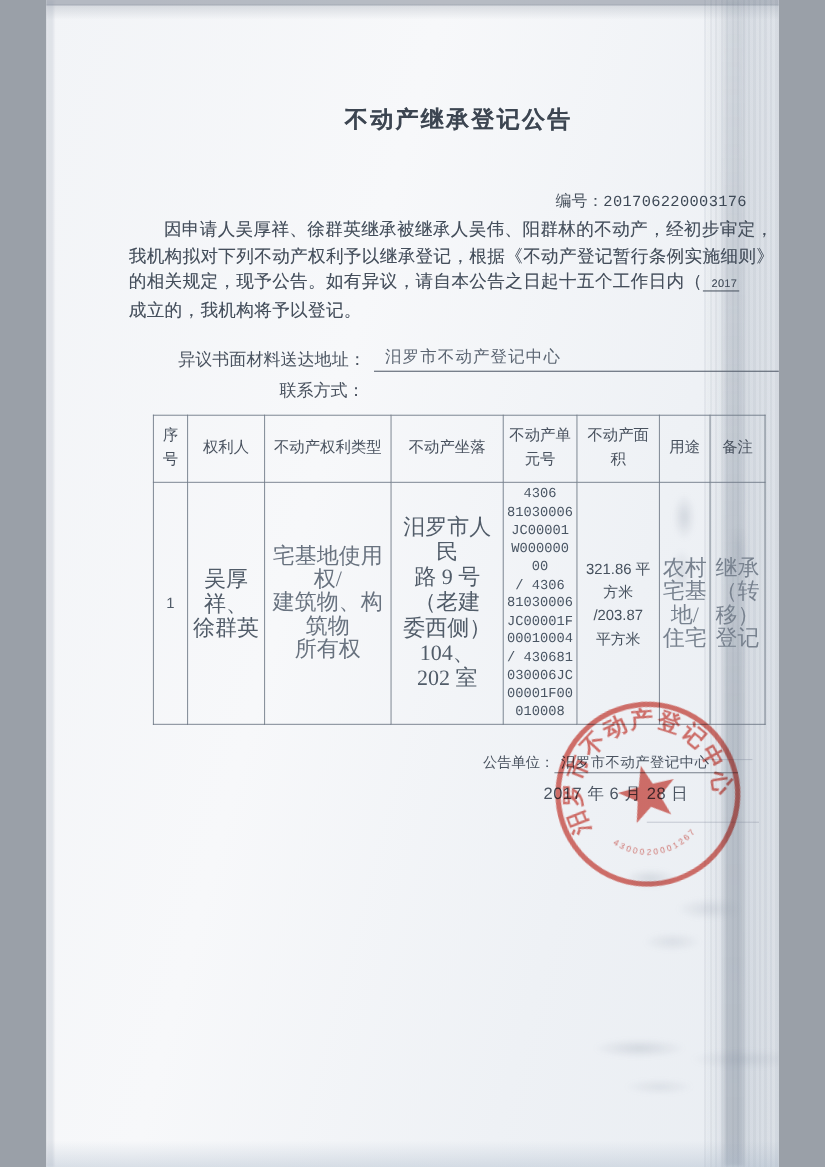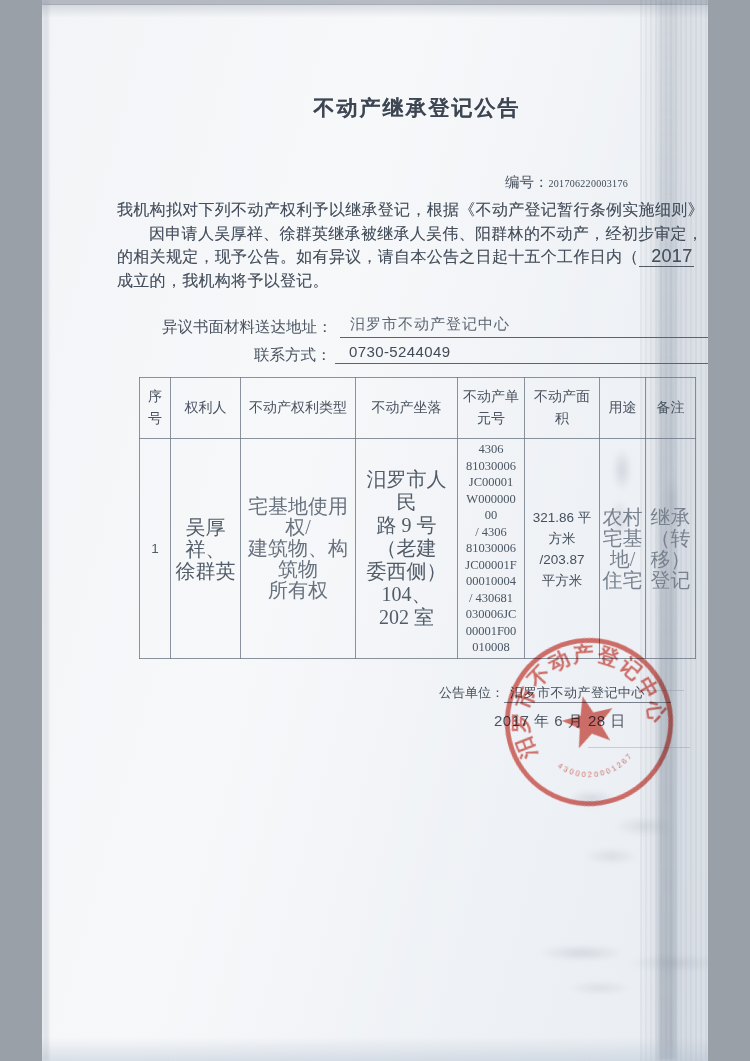--- a/index.html
+++ b/index.html
@@ -46,29 +46,29 @@
   .gline1 { left:558px; top:690px; width:84px; }
   .gline2 { left:546px; top:747px; width:102px; }
 
   
   .doc-title {
     position:absolute; top:94px; left:0; width:750px; text-align:center;
     font-size:21px; font-weight:700; letter-spacing:2px; color:#3c4551;
     text-shadow:0 0 .6px rgba(60,69,81,.55);
   }
   .serial-line { position:absolute; left:463px; top:173px; font-size:14.5px; color:#454f5b; }
-  .serial-number { font-family:Liberation Serif, serif; font-size:10px; color:#3e4956; letter-spacing:.3px; }
+  .serial-number { font-family:Liberation Mono, monospace; font-size:14px; color:#3e4956; letter-spacing:.3px; }
 
   .paragraph { position:absolute; left:75px; top:198px; width:594px;
     font-size:16px; line-height:23.5px; letter-spacing:.3px; color:#454f5c;
     text-shadow:0 0 .5px rgba(69,79,92,.4); }
   .para-line { white-space:pre; }
   .para-line.indent { text-indent:32px; }
   .u-num { border-bottom:1px solid #515b68; padding:0 2px;
-    font-family:"Liberation Sans","DejaVu Sans",sans-serif; font-size:18px; }
+    font-family:"Liberation Sans","DejaVu Sans",sans-serif; font-size:10px; }
 
   .field-label { position:absolute; font-size:15.5px; color:#49525f; white-space:pre; }
   .field-value { position:absolute; font-size:15px; color:#4d5osc; }
   .addr-label { left:120px; top:317px; }
   .addr-value { left:298px; top:314px; width:399px; border-bottom:1px solid #5a6370;
     padding:1px 0 3px 10px; font-family:"Liberation Sans","DejaVu Sans",sans-serif;
     color:#5a6471; font-size:15px; letter-spacing:1px; }
   .phone-label { left:212px; top:345px; }
   .phone-value { left:293px; top:342px; width:387px; border-bottom:1px solid #5a6370;
     padding:1px 0 3px 14px; font-family:"Liberation Sans","DejaVu Sans",sans-serif;
@@ -82,21 +82,21 @@
     white-space:pre-line; padding:1px 2px; font-weight:normal;
   }
   table.reg thead tr { height:61px; }
   table.reg tbody tr { height:220px; }
   th { font-size:14px; color:#49525f; line-height:22px; }
   td { font-size:20px; color:#515c69; }
   td.c-index  { font-family:"Liberation Sans","DejaVu Sans",sans-serif; font-size:13.5px; }
   td.c-holder { line-height:22px; }
   td.c-type   { line-height:21px; color:#68727f; }
   td.c-loc    { line-height:23px; }
-  td.c-unit   { font-family:Liberation Serif, serif;
+  td.c-unit   { font-family:Liberation Mono, monospace;
                 font-size:12.5px; line-height:16.5px; color:#49556|3; color:#495563; }
   td.c-area   { font-family:"Liberation Sans","DejaVu Sans",sans-serif;
                 font-size:13.5px; line-height:21px; color:#45505d; }
   td.c-usage  { line-height:21px; color:#78828f; }
   td.c-remark { line-height:21px; color:#78828f; }
 
   .unit-line { position:absolute; left:397px; top:684px; font-size:13px; color:#49525f; }
   .unit-value { border-bottom:1px solid rgba(90,99,112,.8); padding:0 26px 2px 6px;
     letter-spacing:.5px; }
   .date-line { position:absolute; left:452px; top:712px; font-size:15px; color:#4a5461;
@@ -124,30 +124,29 @@
   <div class="gline gline1"></div>
   <div class="gline gline2"></div>
 
   <div class="doc-title">不动产继承登记公告</div>
 
   <div class="serial-line">
     <span>编号：</span><span class="serial-number">201706220003176</span>
   </div>
 
   <div class="paragraph">
+      <div class="para-line indent"><span>因申请人吴厚祥、徐群英继承被继承人吴伟、阳群林的不动产，经初步审定，</span></div>
       <div class="para-line"><span>我机构拟对下列不动产权利予以继承登记，根据《不动产登记暂行条例实施细则》</span></div>
-      <div class="para-line indent"><span>因申请人吴厚祥、徐群英继承被继承人吴伟、阳群林的不动产，经初步审定，</span></div>
       <div class="para-line"><span>的相关规定，现予公告。如有异议，请自本公告之日起十五个工作日内（</span><span class="u-num">  2017</span></div>
       <div class="para-line"><span>成立的，我机构将予以登记。</span></div>
     </div>
 
   <div class="field-label addr-label">异议书面材料送达地址：</div>
   <div class="field-value addr-value">汨罗市不动产登记中心</div>
   <div class="field-label phone-label">联系方式：</div>
-  <div class="field-value phone-value">0730-5244049</div>
 
   <table class="reg">
     <colgroup>
       <col style="width:31px">
         <col style="width:70px">
         <col style="width:115px">
         <col style="width:102px">
       <col style="width:67px">
         <col style="width:75px">
         <col style="width:46px">

